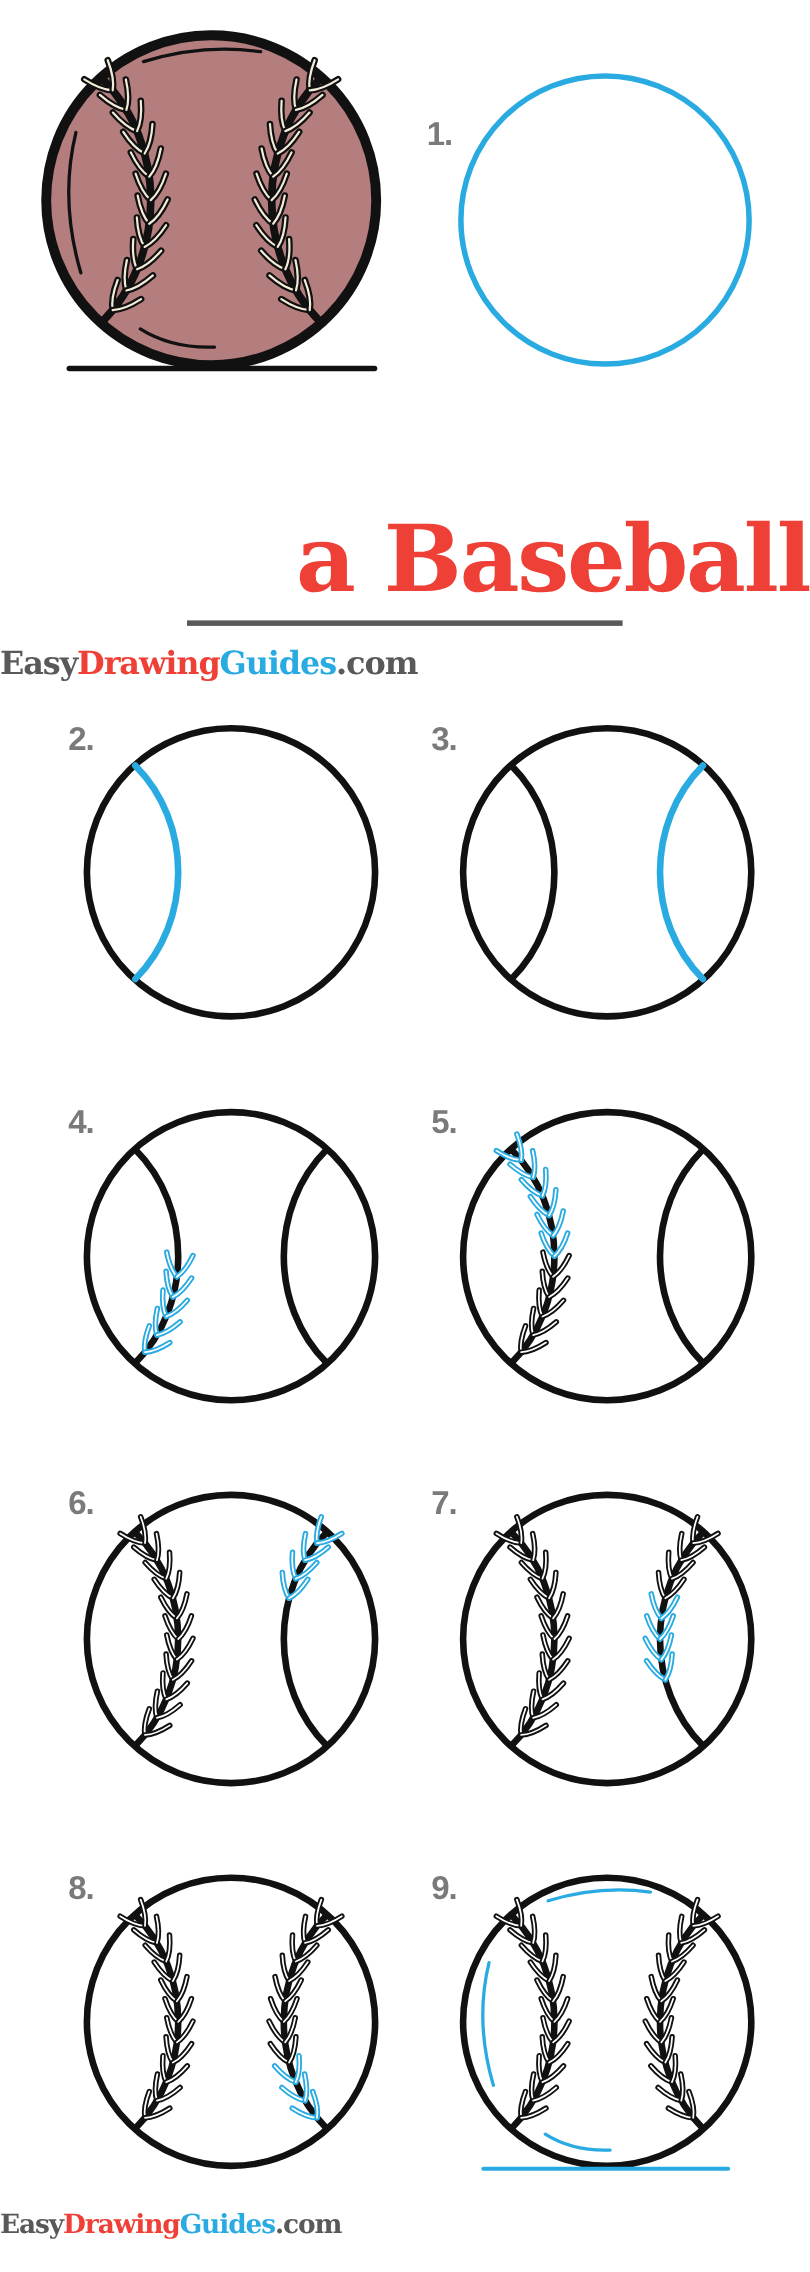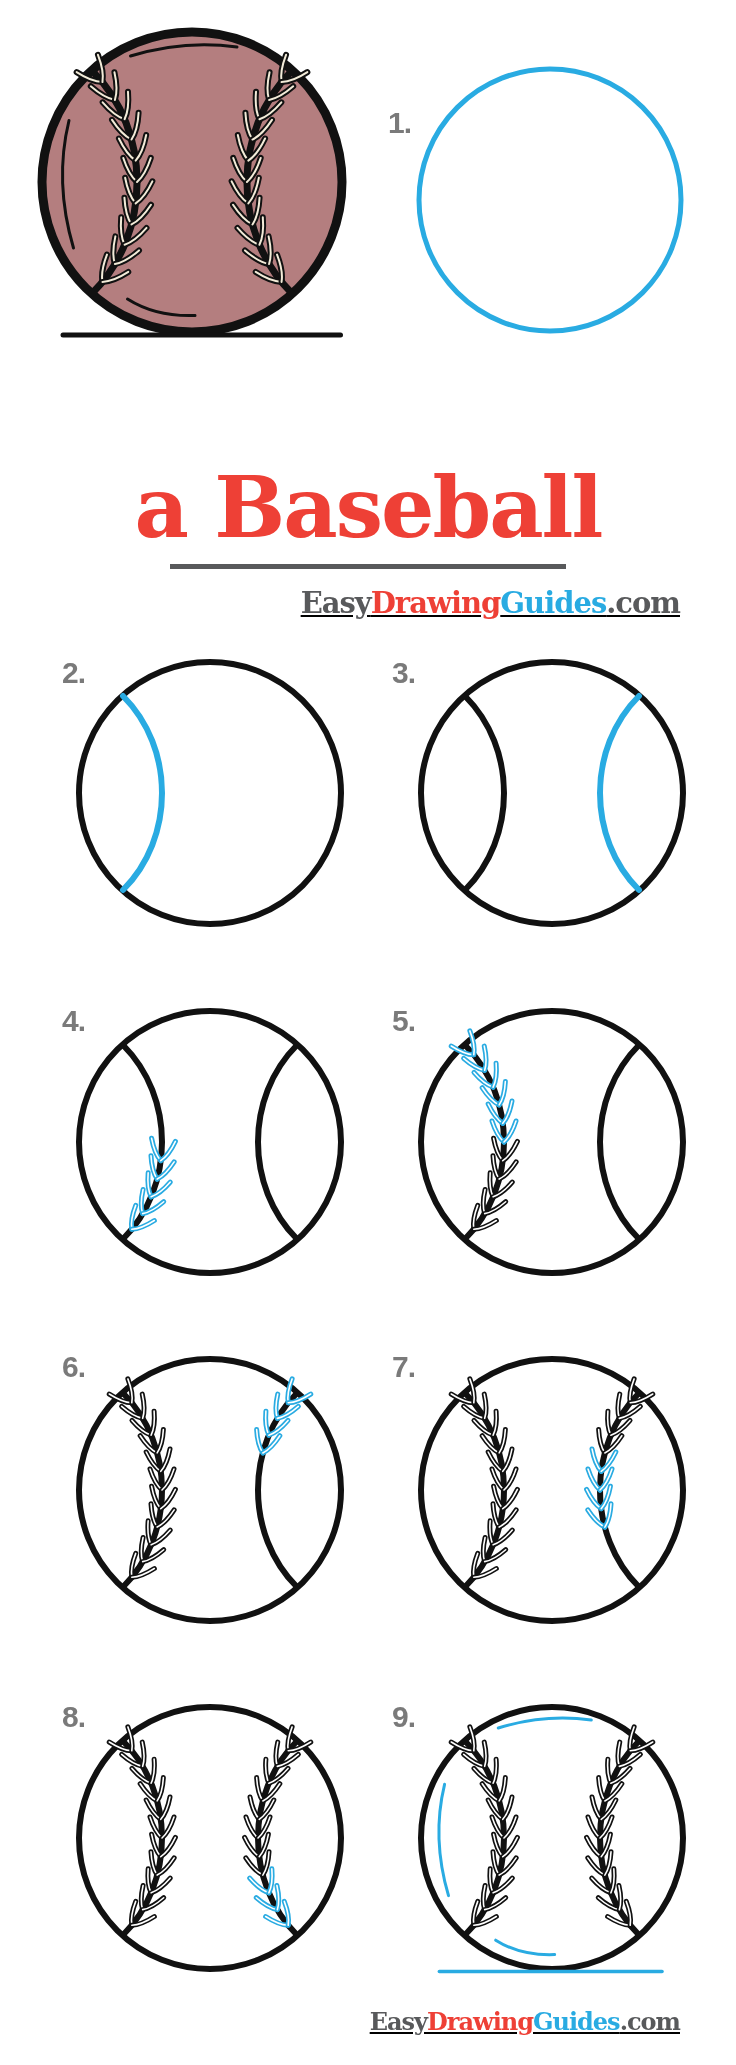--- a/index.html
+++ b/index.html
@@ -7,22 +7,22 @@
         font-family:"Liberation Sans",sans-serif;}
   .drawing{position:absolute;}
   .step-label{position:absolute;font-family:"Liberation Sans",sans-serif;
       font-weight:700;font-size:30px;letter-spacing:-1px;}
   .title-line{position:absolute;left:0;width:736px;text-align:center;
       font-family:"DejaVu Serif",serif;font-weight:700;line-height:1;letter-spacing:-2px;}
   .title-1{top:388px;font-size:82px;}
   .title-2{top:466px;font-size:84px;}
   .divider{position:absolute;top:564px;left:50%;transform:translateX(-50%);
       width:396px;height:5px;}
-  .brand{position:absolute;left:0;width:680px;text-align:right;
-      font-family:"DejaVu Serif",serif;font-weight:700;letter-spacing:-1px;text-decoration:underline;}
+  .brand{position:absolute;left:0;width:680px;text-align:left;
+      font-family:"DejaVu Serif",serif;font-weight:700;letter-spacing:-1px;}
   .brand-header{top:586px;font-size:29px;}
   .brand-footer{top:2007px;font-size:24px;}
   svg{display:block;}
 </style>
 </head>
 <body>
 
 <div class="page">
 
   <div class="drawing" style="left:22px;top:14px;width:340px;height:350px">
@@ -569,20 +569,20 @@
         <path d="M228.20159999999998,237.246016 Q218.64074405833216,236.89955725400736 205.64323756969614,228.5213220533303" fill="none" stroke="#ffffff" stroke-width="1.6" stroke-linecap="round"></path>
         <path d="M228.20159999999998,237.246016 Q229.81413290863887,227.81575950197427 224.26555232020732,213.38165913327512" fill="none" stroke="#111111" stroke-width="5" stroke-linecap="round"></path>
         <path d="M228.20159999999998,237.246016 Q229.81413290863887,227.81575950197427 224.26555232020732,213.38165913327512" fill="none" stroke="#ffffff" stroke-width="1.6" stroke-linecap="round"></path>
         <path d="M96.29,39.96000000000001 Q143.45,25.55000000000001 189.3,32.099999999999994" fill="none" stroke="#29abe2" stroke-width="3" stroke-linecap="round"></path>
         <path d="M42.58000000000001,96.29 Q29.47999999999999,150 46.50999999999999,207.64" fill="none" stroke="#29abe2" stroke-width="3" stroke-linecap="round"></path>
         <path d="M93.67,252.18 Q118.56,267.9 152.62,266.59000000000003" fill="none" stroke="#29abe2" stroke-width="3" stroke-linecap="round"></path>
         <line x1="37.34" y1="283.62" x2="260.03999999999996" y2="283.62" stroke="#29abe2" stroke-width="3.5" stroke-linecap="round"></line>
       </svg>
     </div>
 
-  <div class="title-line title-2" style="color: rgb(238, 64, 54);">a Baseball</div>
+  <div class="title-line title-2" style="color: rgb(238, 64, 54); text-align: right;">a Baseball</div>
   <div class="divider" style="background: rgb(88, 89, 91);"></div>
 
   <div class="brand brand-header"><span style="color: rgb(88, 89, 91);">Easy</span><span style="color: rgb(238, 64, 54);">Drawing</span><span style="color: rgb(41, 171, 226);">Guides</span><span style="color: rgb(88, 89, 91);">.com</span></div>
 
   <div class="brand brand-footer"><span style="color: rgb(88, 89, 91);">Easy</span><span style="color: rgb(238, 64, 54);">Drawing</span><span style="color: rgb(41, 171, 226);">Guides</span><span style="color: rgb(88, 89, 91);">.com</span></div>
 
 </div>
 
 </body></html>

